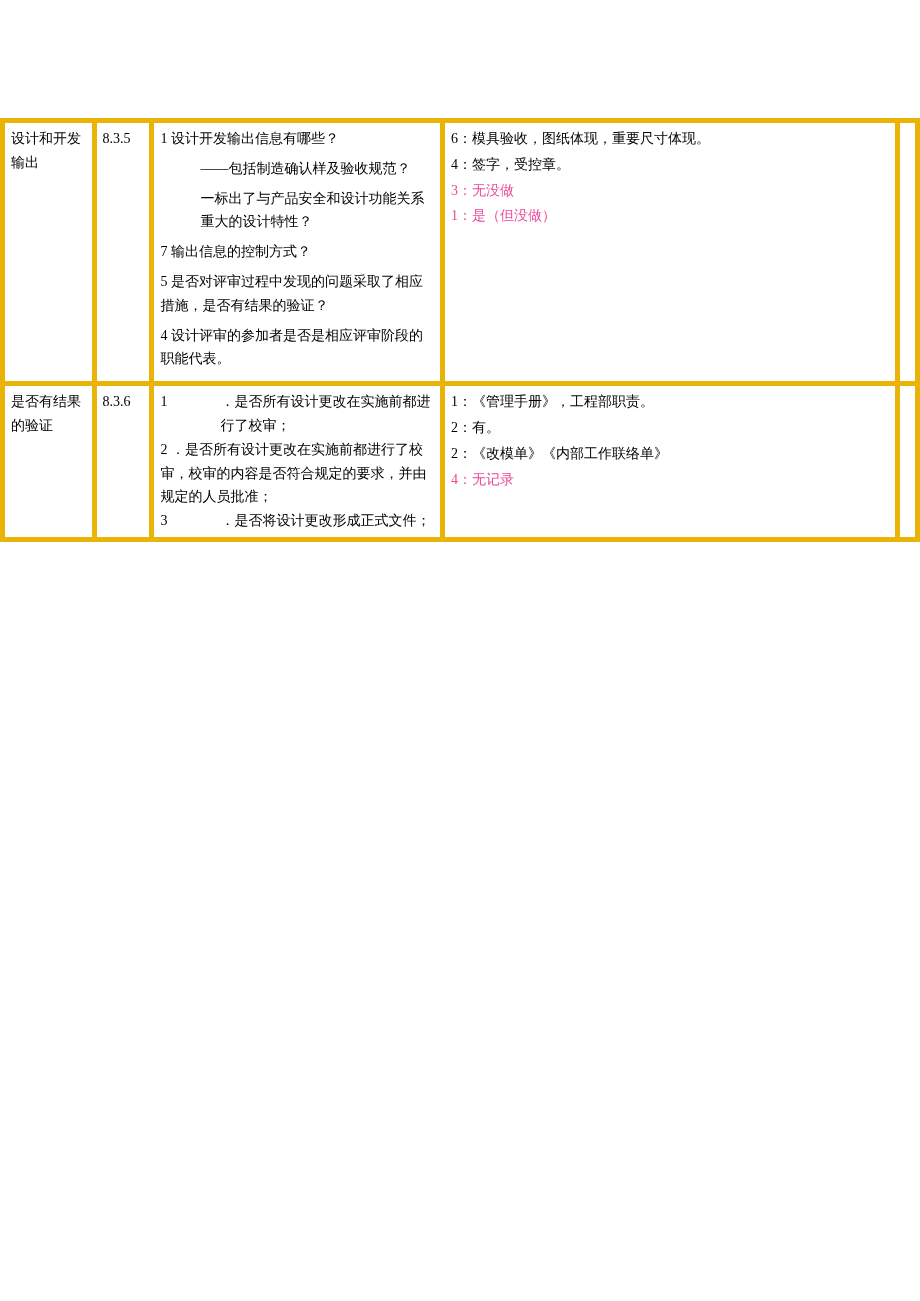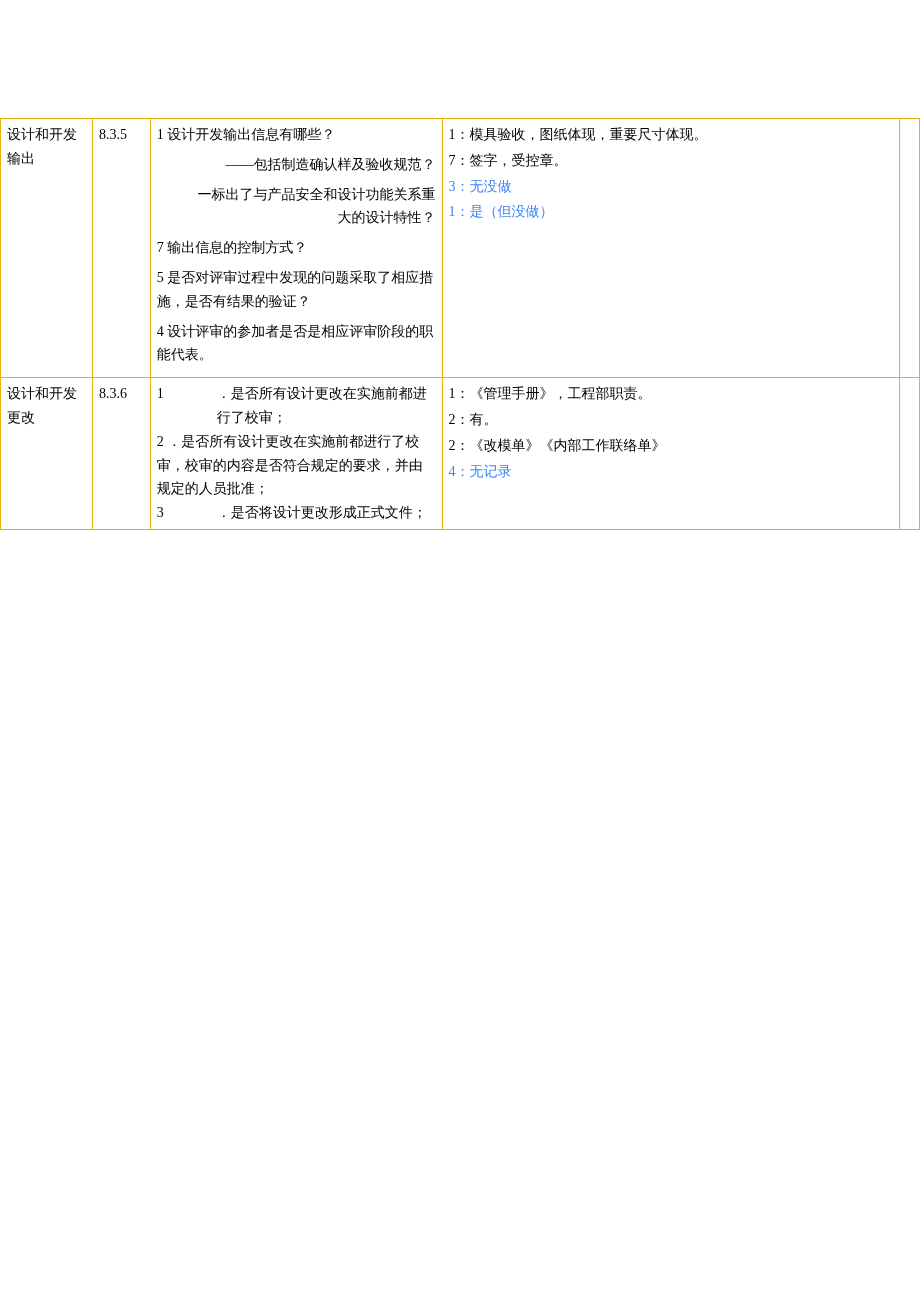--- a/index.html
+++ b/index.html
@@ -12,21 +12,21 @@
       background: #ffffff;
       padding: 0;
       width: 920px;
     }
     .doc-table {
       border-collapse: collapse;
       width: 100%;
       margin-top: 118px;
     }
     .doc-table td {
-      border: 1px solid #eab308;
+      border: 5px solid #eab308;
       vertical-align: top;
       padding: 4px 6px;
       font-size: 14px;
       line-height: 1.7;
       color: #000;
     }
     .col1 {
       width: 92px;
     }
     .col2 {
@@ -37,29 +37,28 @@
       width: 292px;
       margin-left: 28px;
     }
     .col4 {
       width: 458px;
     }
     .col5 {
       width: 20px;
     }
     .red {
-      color: #3b82f6;
+      color: #ec4899;
     }
     .q-item {
       margin-bottom: 6px;
     }
     .q-sub {
       padding-left: 40px;
       display: block;
-      text-align: right;
     }
     .a-line {
       margin-bottom: 2px;
     }
     .row2-q1 {
       display: flex;
     }
     .row2-q1 .num {
       width: 60px;
     }
@@ -106,38 +105,38 @@
         </div>
         <div class="q-item">
           <span>5 是否对评审过程中发现的问题采取了相应措施，是否有结果的验证？</span>
         </div>
         <div class="q-item">
           <span>4 设计评审的参加者是否是相应评审阶段的职能代表。</span>
         </div>
       </td>
       <td class="col4">
         <div class="a-line">
-          <span>1：模具验收，图纸体现，重要尺寸体现。</span>
+          <span>6：模具验收，图纸体现，重要尺寸体现。</span>
         </div>
         <div class="a-line">
-          <span>7：签字，受控章。</span>
+          <span>4：签字，受控章。</span>
         </div>
         <div class="a-line red">
           <span>3：无没做</span>
         </div>
         <div class="a-line red">
           <span>1：是（但没做）</span>
         </div>
       </td>
       <td class="col5"></td>
     </tr>
 
     <tr>
       <td class="col1">
-        <span>设计和开发更改</span>
+        <span>是否有结果的验证</span>
       </td>
       <td class="col2">
         <span>8.3.6</span>
       </td>
       <td class="col3">
         <div class="row2-q1">
           <span class="num">1</span>
           <span class="txt">．是否所有设计更改在实施前都进行了校审；</span>
         </div>
         <div class="row2-q2">

